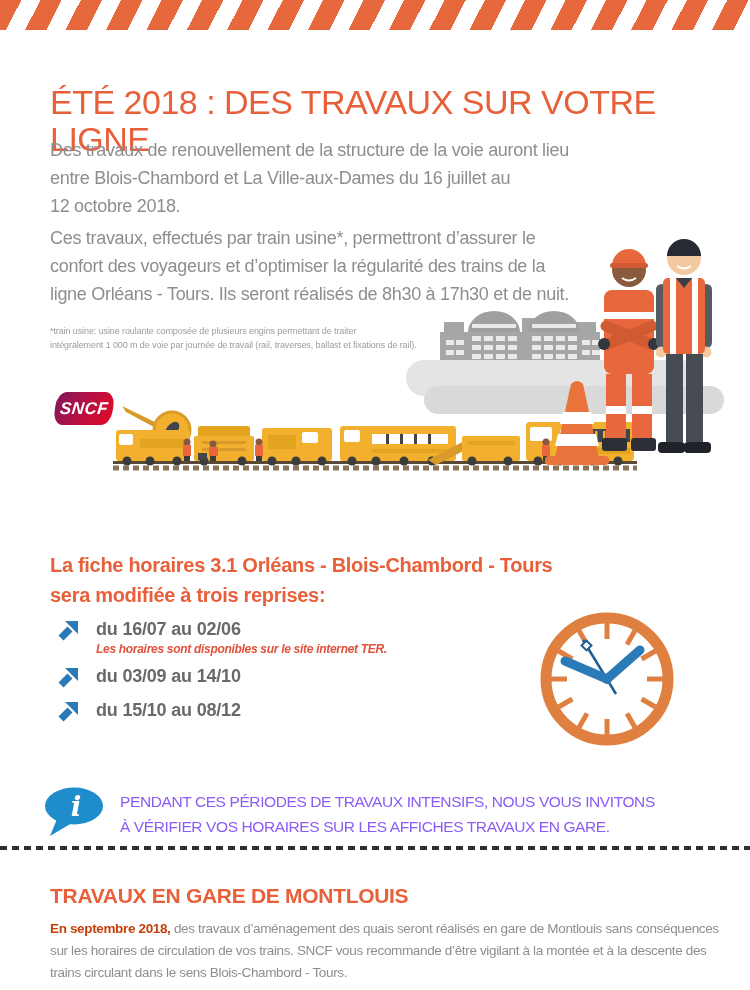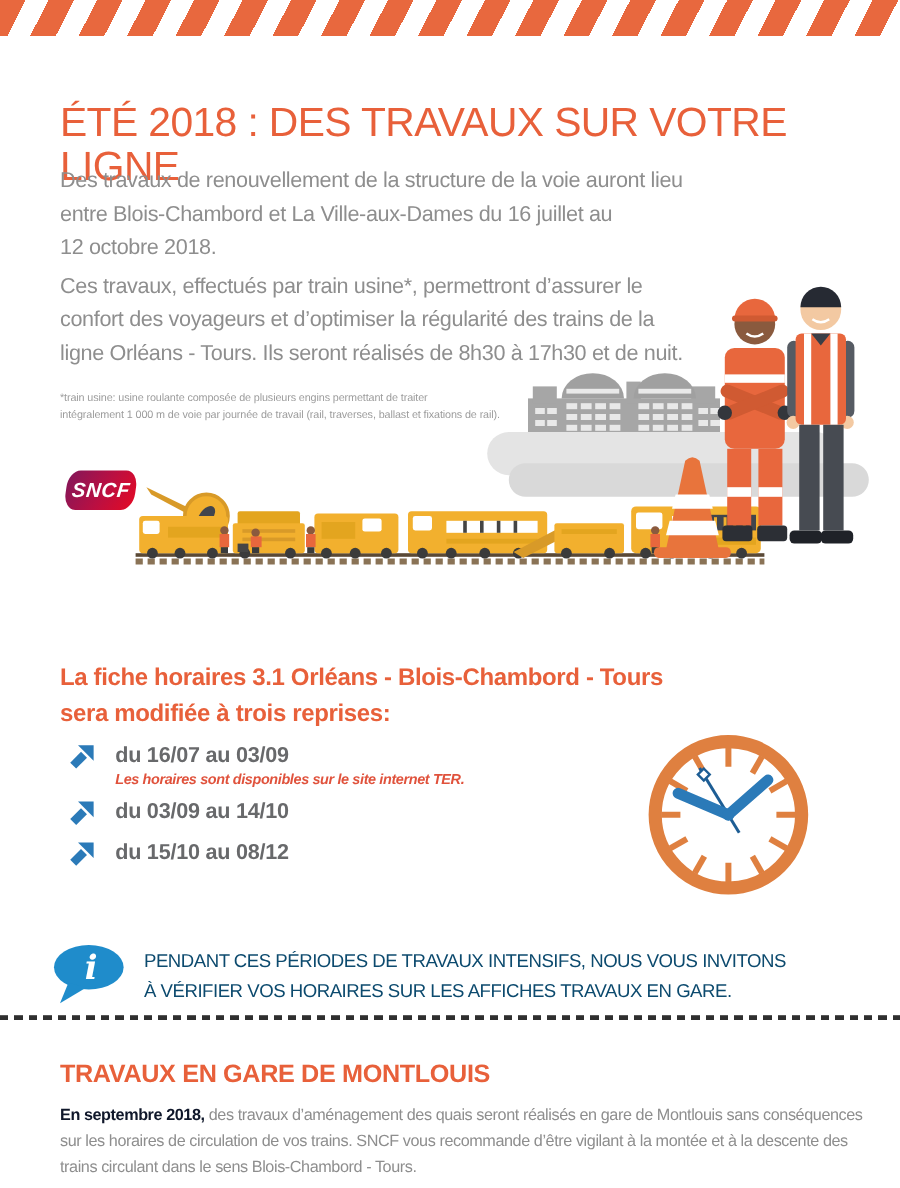--- a/index.html
+++ b/index.html
@@ -54,36 +54,36 @@
   .note{font-size:12px;color:#8e8e8e;letter-spacing:-0.3px;line-height:15px;margin-top:1px;}
   .note.hot{color:#e0523c;font-weight:bold;font-style:italic;}
   .clock{position:absolute;left:532px;top:604px;}
   .fn2{
     position:absolute;left:50px;top:762px;margin:0;width:680px;
     font-size:10px;color:#9c9c9c;letter-spacing:-0.35px;
   }
   .inforow{position:absolute;left:42px;top:786px;width:680px;display:flex;}
   .infoicon{flex:0 0 auto;margin-right:12px;}
   .infotext{
-    margin:3px 0 0 0;font-size:15.5px;line-height:25px;color:#0c4a6e;
+    margin:3px 0 0 0;font-size:15.5px;line-height:25px;color:#8b5cf6;
     letter-spacing:-0.4px;white-space:pre-line;
   }
   .dashes{
     position:absolute;left:0;top:846px;width:750px;height:4px;
     background:repeating-linear-gradient(90deg,#2f2f2f 0 7px,transparent 7px 12px);
   }
   .mont-head{
     position:absolute;left:50px;top:884px;margin:0;
     font-size:21px;font-weight:bold;color:#e8603a;letter-spacing:-0.3px;
   }
   .mont-body{
     position:absolute;left:50px;top:918px;margin:0;width:690px;
     font-size:13.5px;line-height:22px;color:#8e8e8e;letter-spacing:-0.35px;
   }
-  .mont-body b{color:#0f172a;}
+  .mont-body b{color:#c2410c;}
   .mont-body span{white-space:pre-line;}
 </style>
 </head>
 <body>
 
 <div class="page">
 
   <div class="stripes"></div>
 
   <h2 class="title2">ÉTÉ 2018 : DES TRAVAUX SUR VOTRE LIGNE</h2>
@@ -288,21 +288,21 @@
   <h3 class="sched-head">La fiche horaires 3.1 Orléans - Blois-Chambord - Tours
 sera modifiée à trois reprises:</h3>
 
   <div class="items">
     <div class="item">
       <svg class="arr" width="26" height="26" viewBox="0 0 26 26">
         <polygon points="10,3 23,3 23,16" fill="#2b7ab8"></polygon>
         <line x1="6" y1="20" x2="15" y2="11" stroke="#2b7ab8" stroke-width="7"></line>
       </svg>
       <div>
-        <div class="period">du 16/07 au 03/09</div>
+        <div class="period">du 16/07 au 02/06</div>
         <div class="note hot">Les horaires sont disponibles sur le site internet TER.</div>
       </div>
     </div>
     <div class="item">
       <svg class="arr" width="26" height="26" viewBox="0 0 26 26">
         <polygon points="10,3 23,3 23,16" fill="#2b7ab8"></polygon>
         <line x1="6" y1="20" x2="15" y2="11" stroke="#2b7ab8" stroke-width="7"></line>
       </svg>
       <div>
         <div class="period">du 03/09 au 14/10</div>

